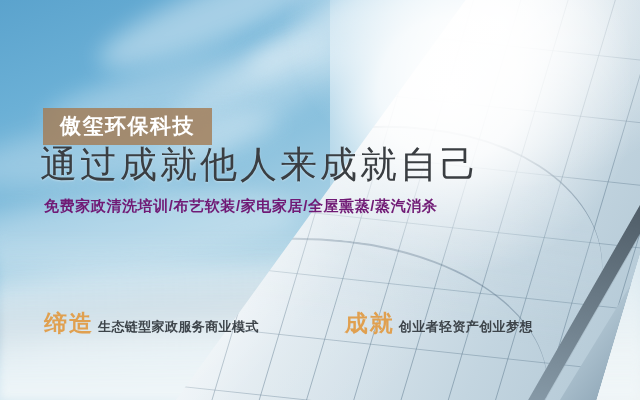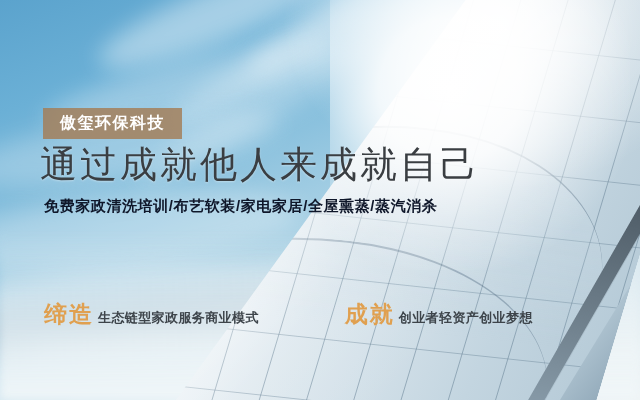--- a/index.html
+++ b/index.html
@@ -127,46 +127,46 @@
   }
 
   
   .content{position:absolute;left:0;top:0;width:640px;height:400px;}
 
   .badge{
     position:absolute;left:43px;top:108px;
     padding:5px 17px 6px 17px;
     background:rgba(164,124,86,.82);
     color:#ffffff;
-    font-size:16px;font-weight:bold;
+    font-size:21px;font-weight:bold;
     letter-spacing:1.5px;
     line-height:1.25;
     white-space:nowrap;
   }
 
   .headline{
     position:absolute;left:40px;top:144px;
     color:#3a3e42;
     font-size:37px;font-weight:normal;
     letter-spacing:3px;
     line-height:1.12;
     white-space:nowrap;
     text-shadow:0 1px 2px rgba(255,255,255,.35);
   }
 
   .subline{
     position:absolute;left:44px;top:197px;
-    color:#0f172a;
+    color:#701a75;
     font-size:15px;font-weight:bold;
     letter-spacing:.6px;
     white-space:nowrap;
   }
 
   .tagline-row{
-    position:absolute;left:44px;top:281px;
+    position:absolute;left:44px;top:290px;
     width:560px;
     display:flex;
     align-items:baseline;
   }
   .tag{display:flex;align-items:baseline;white-space:nowrap;}
   .tag-lead{
     color:#e0a050;
     font-size:23px;font-weight:bold;
     letter-spacing:2px;
     margin-right:4px;

